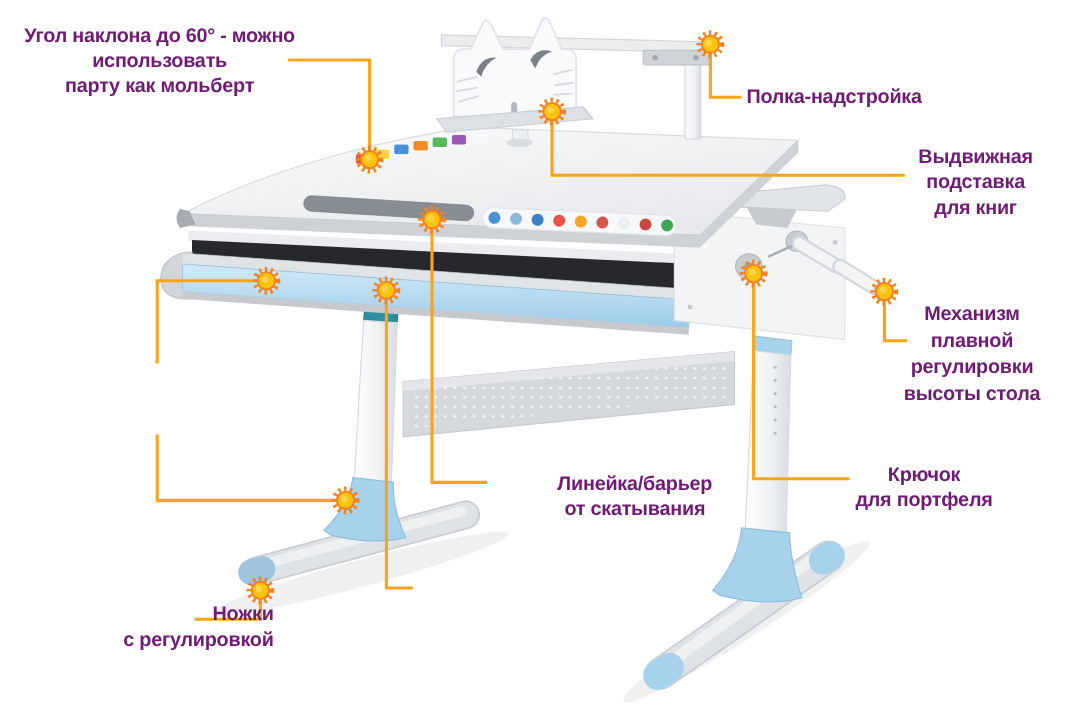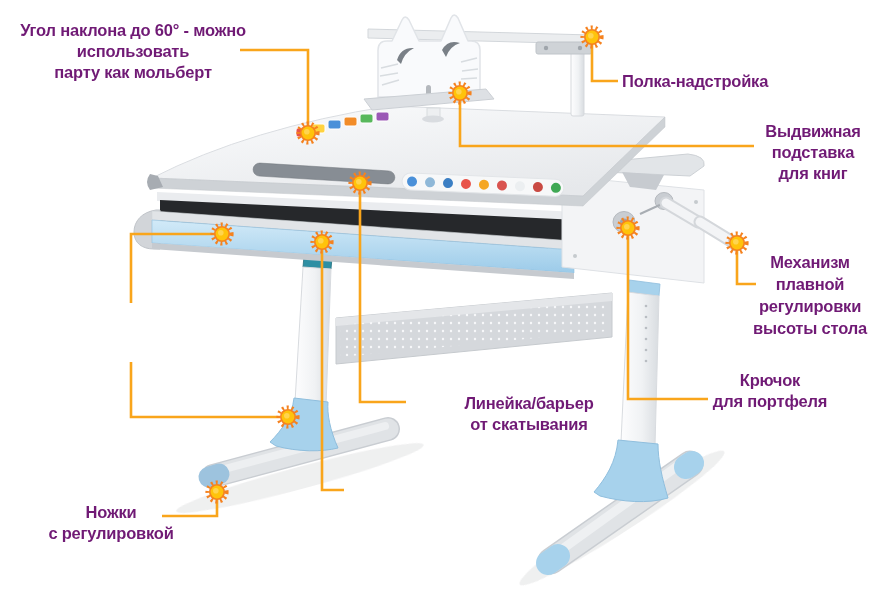--- a/index.html
+++ b/index.html
@@ -215,23 +215,23 @@
 
   <div class="callout" style="left:713px;top:121px;">Выдвижная
 подставка
 для книг</div>
 
   <div class="callout lh22" style="left:710px;top:251px;">Механизм
 плавной
 регулировки
 высоты стола</div>
 
-  <div class="callout" style="left:670px;top:370px;">Крючок
+  <div class="callout" style="left:670px;top:386px;">Крючок
 для портфеля</div>
 
 
   <div class="callout" style="left:429px;top:377px;margin-top:16px;">Линейка/барьер
 от скатывания</div>
 
 
-  <div class="callout" style="left:11px;top:502px;">Ножки
+  <div class="callout" style="left:28px;top:502px;text-align:right;">Ножки
 с регулировкой</div>
 </div>
 
 </body></html>

